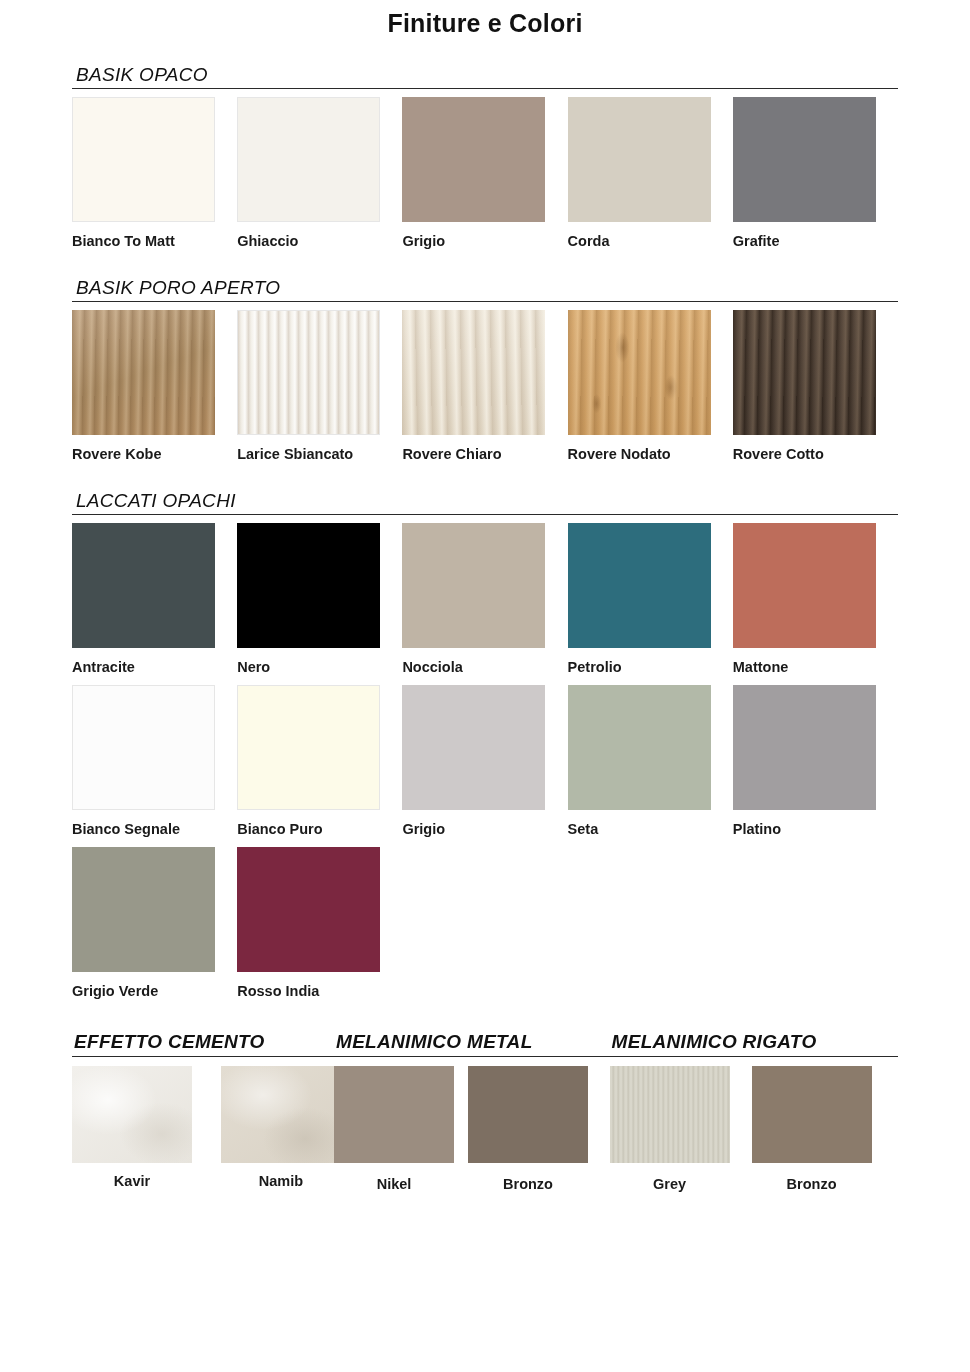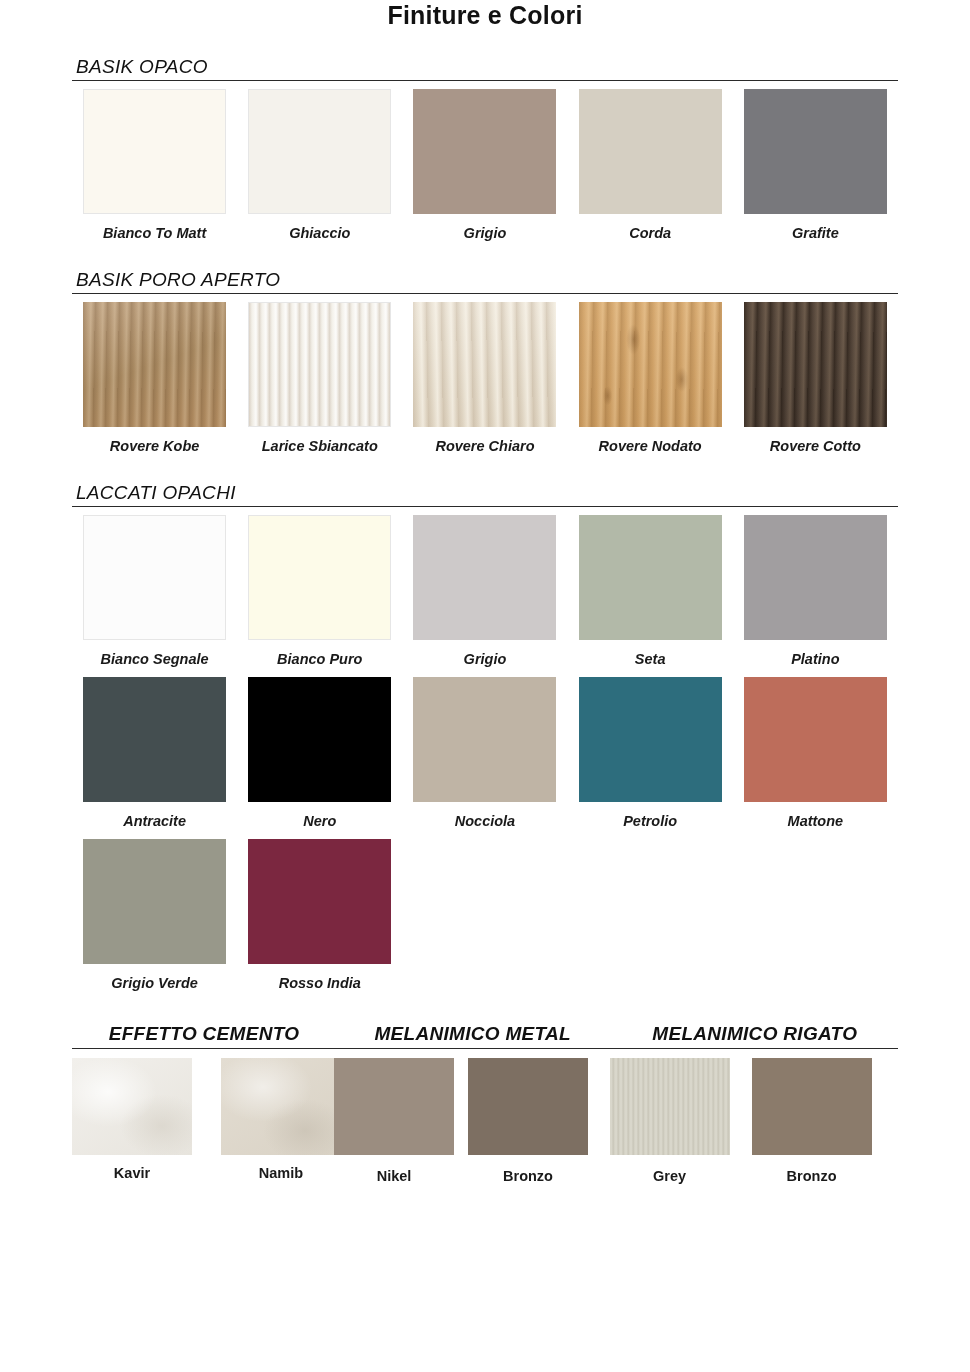--- a/index.html
+++ b/index.html
@@ -21,21 +21,21 @@
     position: relative;
     box-sizing: border-box;
     padding: 0 72px;
   }
   .doc-title {
     text-align: center;
     font-size: 25px;
     font-weight: bold;
     letter-spacing: 0.2px;
     margin: 0;
-    padding-top: 0px;
+    padding-top: 8px;
     line-height: 30px;
     color: #111;
   }
 
   
   .section-head {
     margin-top: 26px;
     margin-bottom: 8px;
     position: relative;
   }
@@ -58,22 +58,21 @@
   .swatch-row {
     display: flex;
     width: 100%;
     margin-top: 8px;
   }
   .swatch-cell {
     width: 20%;
     box-sizing: border-box;
     display: flex;
     flex-direction: column;
-    align-items: center;
-    font-style: italic;
+    align-items: flex-start;
   }
   .swatch {
     width: 143px;
     height: 125px;
     box-sizing: border-box;
     position: relative;
     overflow: hidden;
   }
   .swatch.thin-border {
     border: 1px solid #e6e6e6;
@@ -158,21 +157,20 @@
   }
   .group-head .label {
     font-style: italic;
     font-weight: bold;
     font-size: 19px;
     letter-spacing: 0.3px;
     color: #111;
     display: block;
     padding-left: 2px;
     white-space: nowrap;
-    text-align: center;
   }
   .group .rule {
     border-bottom: 1.6px solid #2a2a2a;
     margin-top: 3px;
   }
   .group-row {
     display: flex;
     margin-top: 9px;
     gap: 22px;
   }
@@ -261,60 +259,60 @@
       <div class="swatch-label">Rovere Cotto</div>
     </div>
   </div>
 
   <div class="section-head">
     <span class="label">LACCATI OPACHI</span>
     <div class="rule"></div>
   </div>
   <div class="swatch-row">
     <div class="swatch-cell">
+      <div class="swatch" style="background:#444e50"></div>
+      <div class="swatch-label">Antracite</div>
+    </div>
+    <div class="swatch-cell">
+      <div class="swatch" style="background:#000000"></div>
+      <div class="swatch-label">Nero</div>
+    </div>
+    <div class="swatch-cell">
+      <div class="swatch" style="background:#bfb4a5"></div>
+      <div class="swatch-label">Nocciola</div>
+    </div>
+    <div class="swatch-cell">
+      <div class="swatch" style="background:#2d6d7d"></div>
+      <div class="swatch-label">Petrolio</div>
+    </div>
+    <div class="swatch-cell">
+      <div class="swatch" style="background:#bd6d5b"></div>
+      <div class="swatch-label">Mattone</div>
+    </div>
+  </div>
+  <div class="swatch-row">
+    <div class="swatch-cell">
       <div class="swatch thin-border" style="background:#fcfcfc"></div>
       <div class="swatch-label">Bianco Segnale</div>
     </div>
     <div class="swatch-cell">
       <div class="swatch thin-border" style="background:#fdfbe9"></div>
       <div class="swatch-label">Bianco Puro</div>
     </div>
     <div class="swatch-cell">
       <div class="swatch" style="background:#cdc9c9"></div>
       <div class="swatch-label">Grigio</div>
     </div>
     <div class="swatch-cell">
       <div class="swatch" style="background:#b2b9a8"></div>
       <div class="swatch-label">Seta</div>
     </div>
     <div class="swatch-cell">
       <div class="swatch" style="background:#a19ea0"></div>
       <div class="swatch-label">Platino</div>
-    </div>
-  </div>
-  <div class="swatch-row">
-    <div class="swatch-cell">
-      <div class="swatch" style="background:#444e50"></div>
-      <div class="swatch-label">Antracite</div>
-    </div>
-    <div class="swatch-cell">
-      <div class="swatch" style="background:#000000"></div>
-      <div class="swatch-label">Nero</div>
-    </div>
-    <div class="swatch-cell">
-      <div class="swatch" style="background:#bfb4a5"></div>
-      <div class="swatch-label">Nocciola</div>
-    </div>
-    <div class="swatch-cell">
-      <div class="swatch" style="background:#2d6d7d"></div>
-      <div class="swatch-label">Petrolio</div>
-    </div>
-    <div class="swatch-cell">
-      <div class="swatch" style="background:#bd6d5b"></div>
-      <div class="swatch-label">Mattone</div>
     </div>
   </div>
   <div class="swatch-row">
     <div class="swatch-cell">
       <div class="swatch" style="background:#98988a"></div>
       <div class="swatch-label">Grigio Verde</div>
     </div>
     <div class="swatch-cell">
       <div class="swatch" style="background:#7b2740"></div>
       <div class="swatch-label">Rosso India</div>

